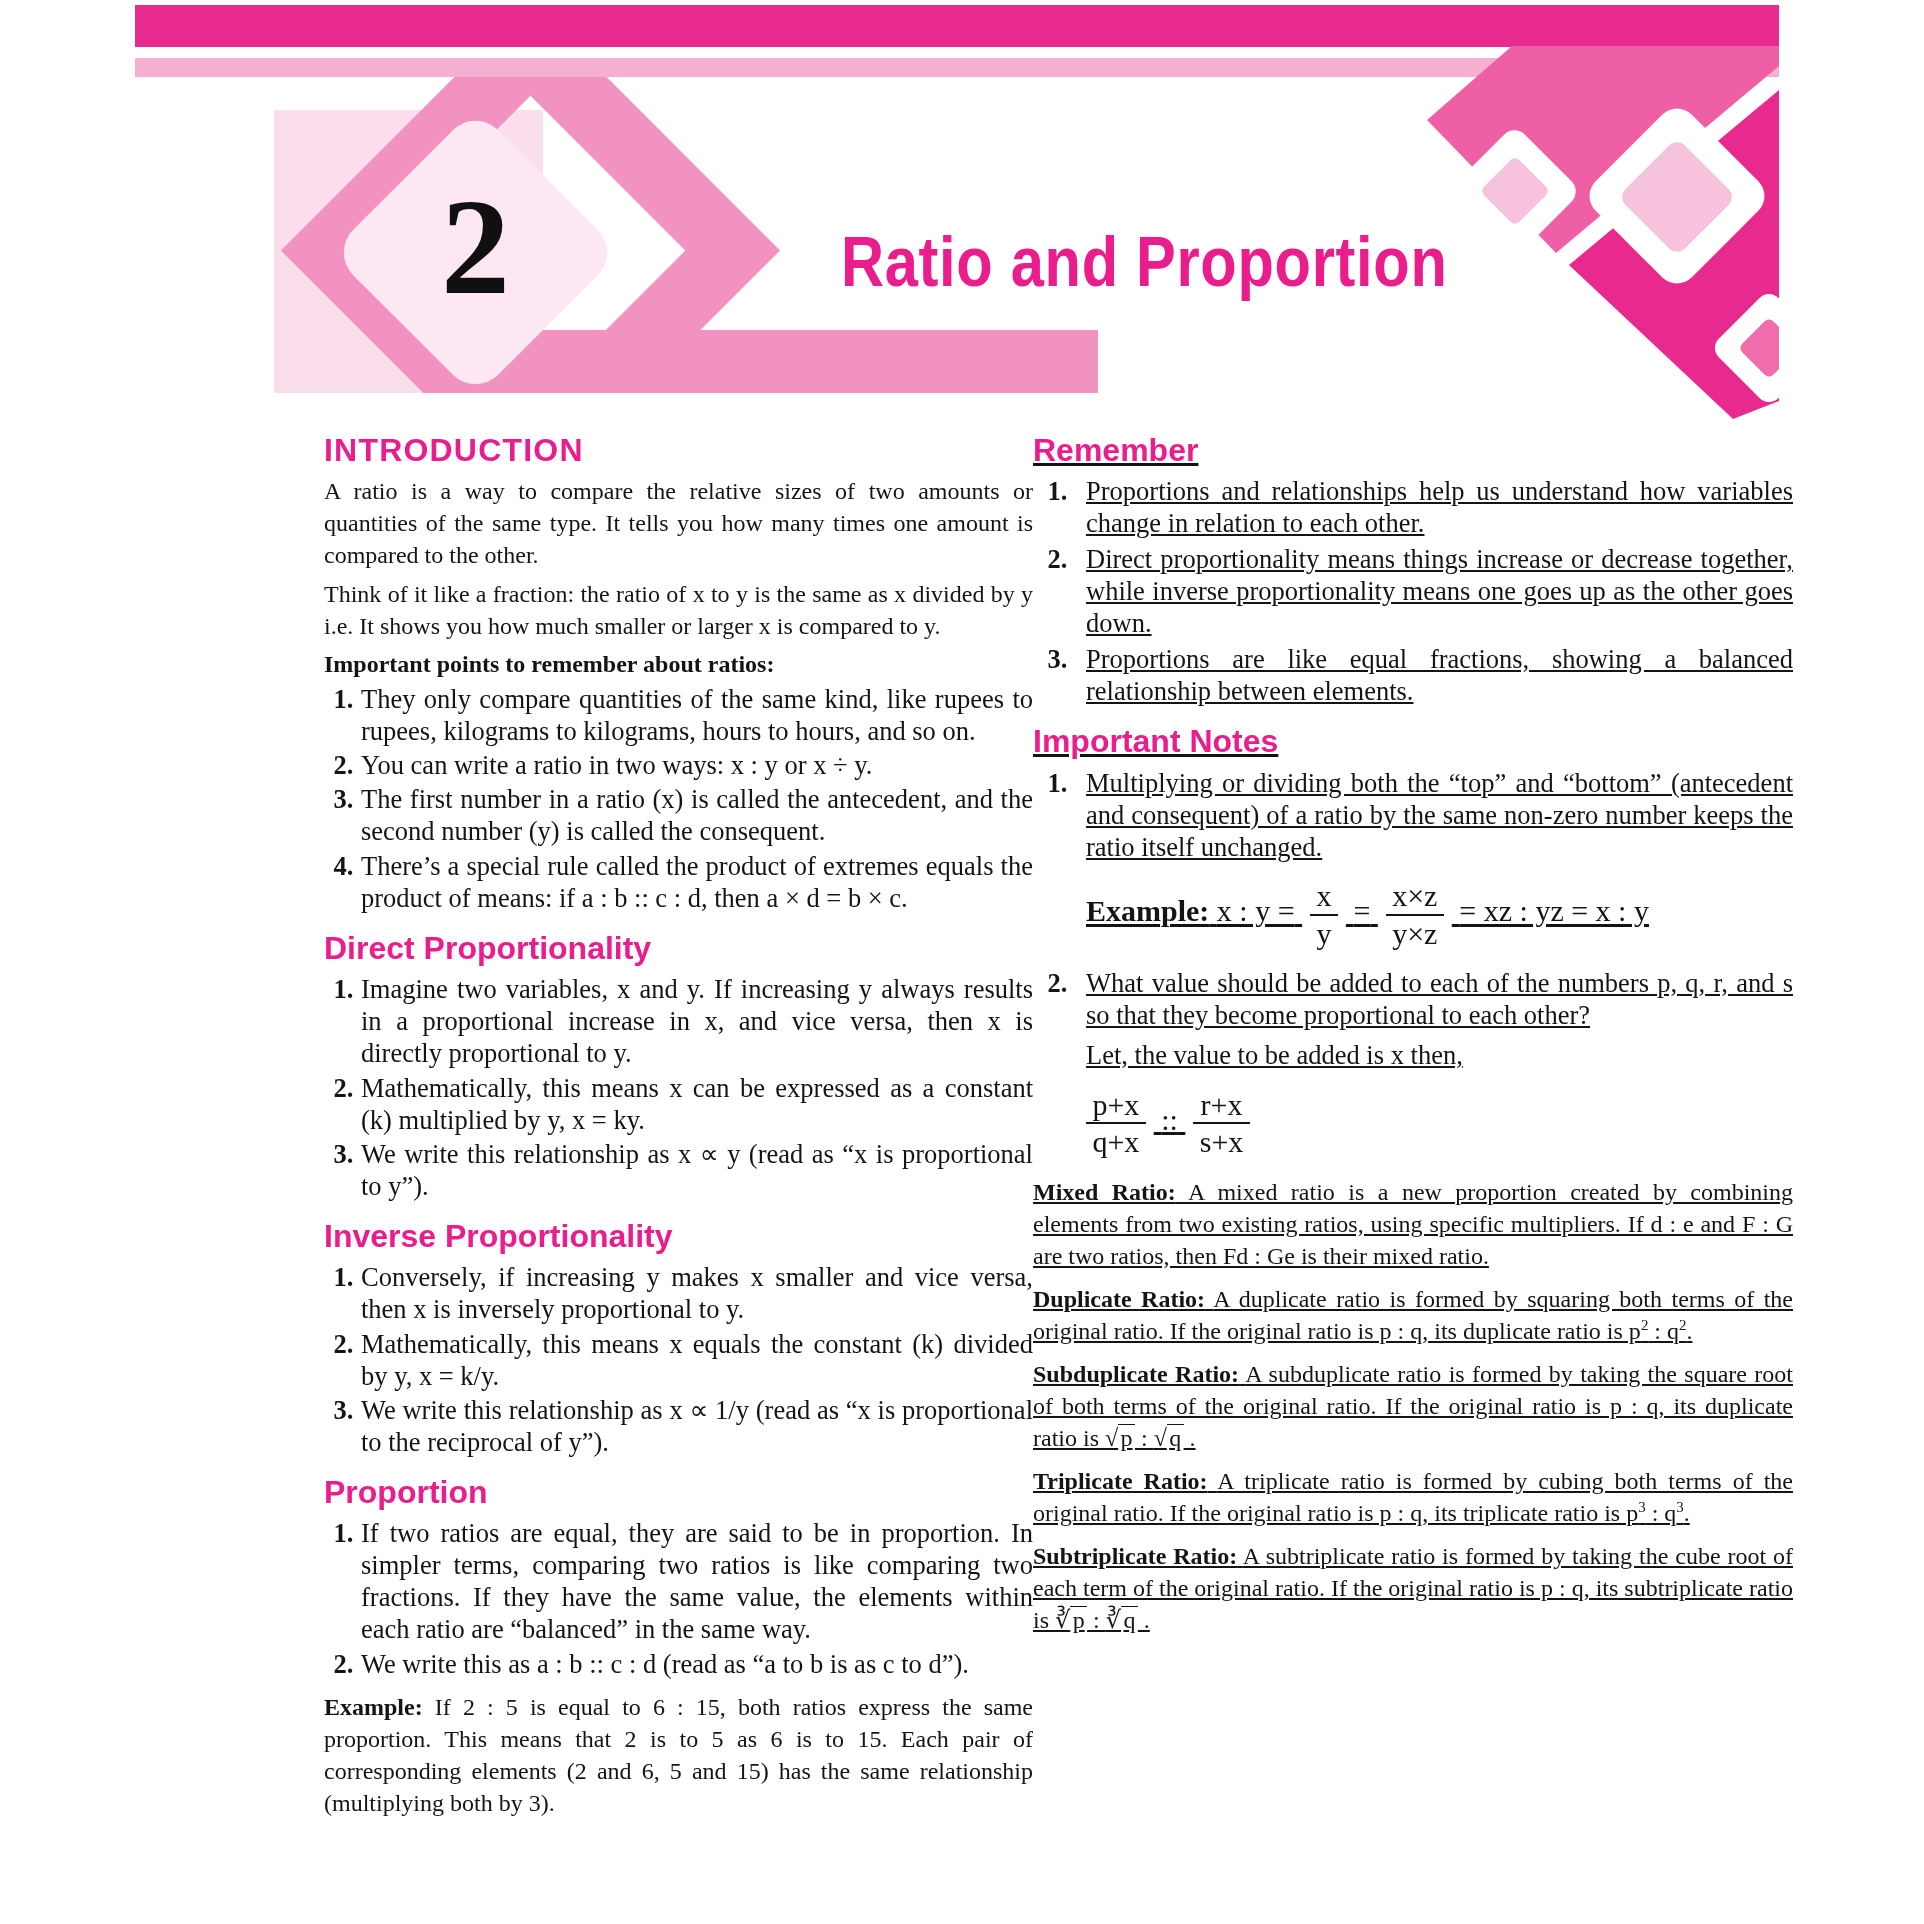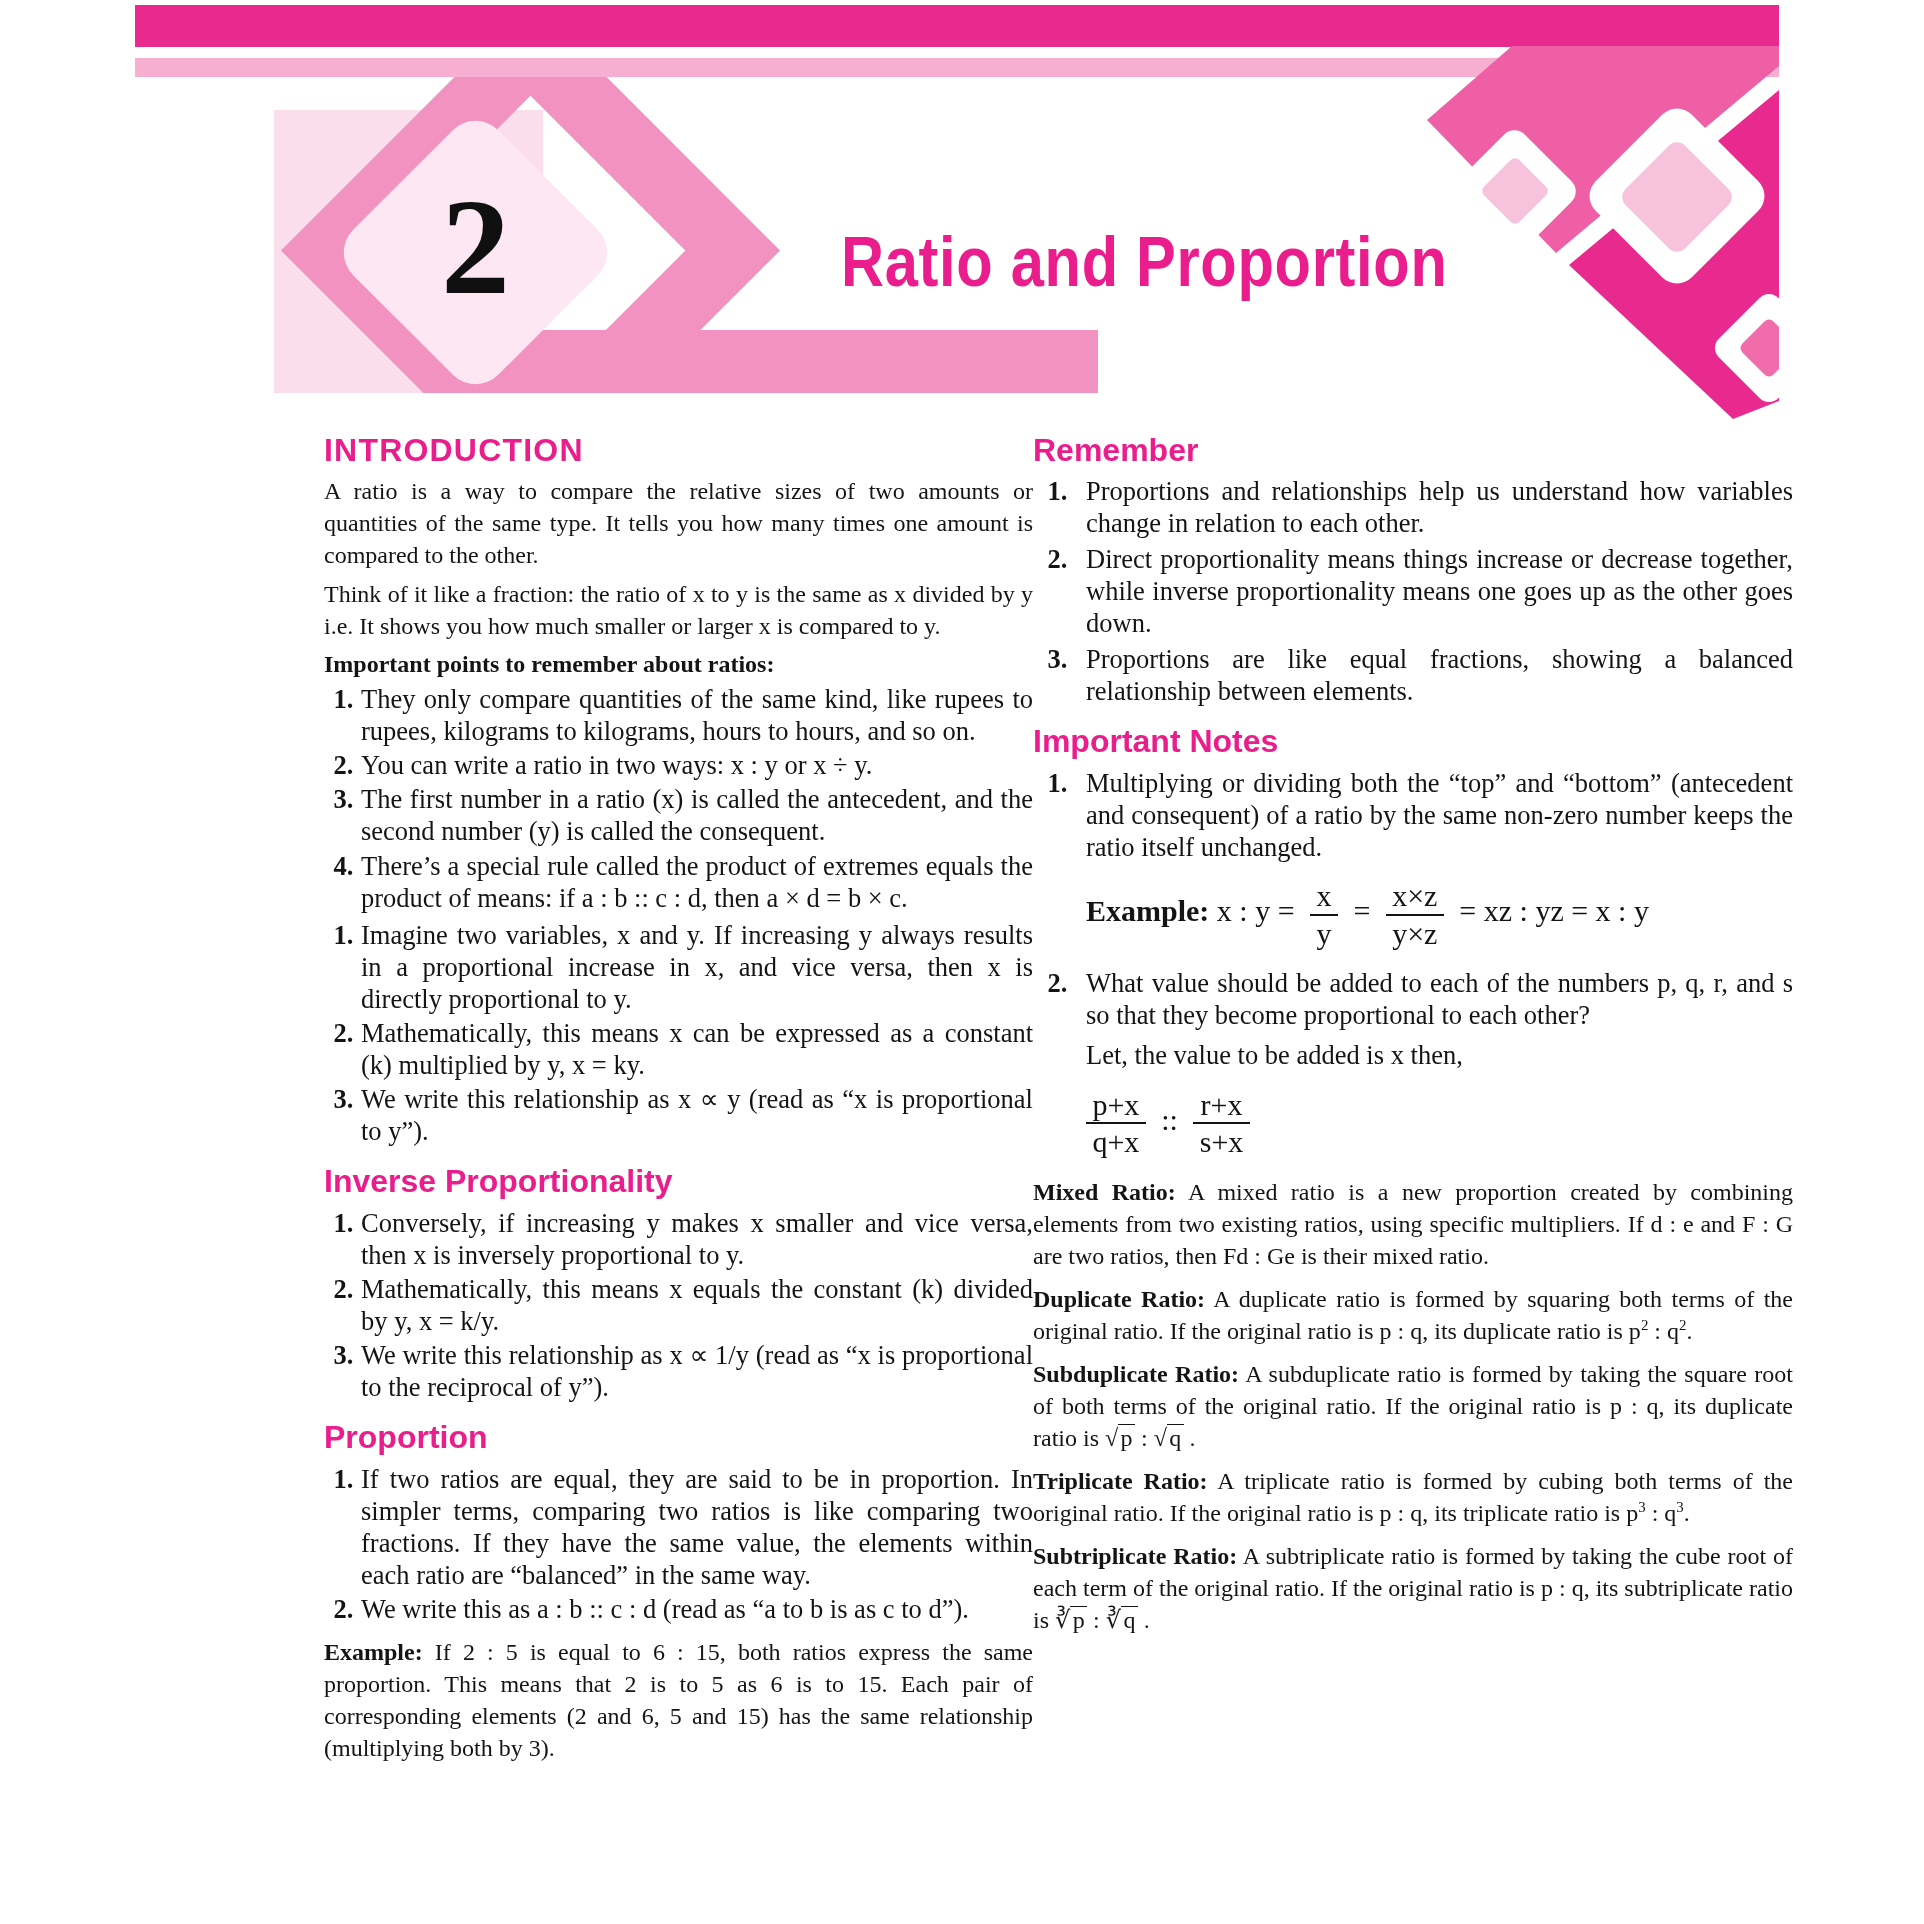--- a/index.html
+++ b/index.html
@@ -37,21 +37,21 @@
         font-size:138px;color:#101010;line-height:1;padding-bottom:11.2px;}
 
   
   .chapter-title{position:absolute;left:841px;top:221px;white-space:nowrap;
         font-family:"Liberation Sans",sans-serif;font-weight:700;font-size:71px;color:#EA1D8D;
         transform:scaleX(.84);transform-origin:left top;letter-spacing:0.8px;}
 
   
   .col{position:absolute;top:432px;margin-left:42px;}
   .col-left{left:282px;width:709px;}
-  .col-right{left:991px;width:760px;}
+  .col-right{left:991px;width:760px;text-decoration:underline;}
   h2{font-family:"Liberation Sans",sans-serif;font-weight:700;font-size:32px;line-height:37px;
      color:#EA1D8D;margin:16px 0 6.4px 0;}
   h2.first{margin-top:0;}
   h2.caps{letter-spacing:1.2px;}
   p{font-size:24px;line-height:32px;text-align:justify;margin:6.4px 0;}
   .lead{font-weight:700;margin:4.8px 0 1.6px 0;}
   .para{margin:11.2px 0;}
   ol{list-style:none;margin:1.6px 0 4.8px 0;padding:0;}
   li{position:relative;font-size:26.5px;line-height:32px;text-align:justify;margin:2.4px 0;}
   .col-left li{padding-left:37px;}
@@ -102,20 +102,21 @@
   <p>A ratio is a way to compare the relative sizes of two amounts or quantities of the same type. It tells you how many times one amount is compared to the other.</p>
   <p>Think of it like a fraction: the ratio of x to y is the same as x divided by y i.e. It shows you how much smaller or larger x is compared to y.</p>
   <p class="lead">Important points to remember about ratios:</p>
   <ol>
     <li><span class="num">1.</span><span>They only compare quantities of the same kind, like rupees to rupees, kilograms to kilograms, hours to hours, and so on.</span></li>
     <li><span class="num">2.</span><span>You can write a ratio in two ways: x : y or x ÷ y.</span></li>
     <li><span class="num">3.</span><span>The first number in a ratio (x) is called the antecedent, and the second number (y) is called the consequent.</span></li>
     <li><span class="num">4.</span><span>There’s a special rule called the product of extremes equals the product of means: if a : b :: c : d, then a × d = b × c.</span></li>
   </ol>
 
+  <h2>Direct Proportionality</h2>
   <ol>
     <li><span class="num">1.</span><span>Imagine two variables, x and y. If increasing y always results in a proportional increase in x, and vice versa, then x is directly proportional to y.</span></li>
     <li><span class="num">2.</span><span>Mathematically, this means x can be expressed as a constant (k) multiplied by y, x = ky.</span></li>
     <li><span class="num">3.</span><span>We write this relationship as x ∝ y (read as “x is proportional to y”).</span></li>
   </ol>
 
   <h2>Inverse Proportionality</h2>
   <ol>
     <li><span class="num">1.</span><span>Conversely, if increasing y makes x smaller and vice versa, then x is inversely proportional to y.</span></li>
     <li><span class="num">2.</span><span>Mathematically, this means x equals the constant (k) divided by y, x = k/y.</span></li>

